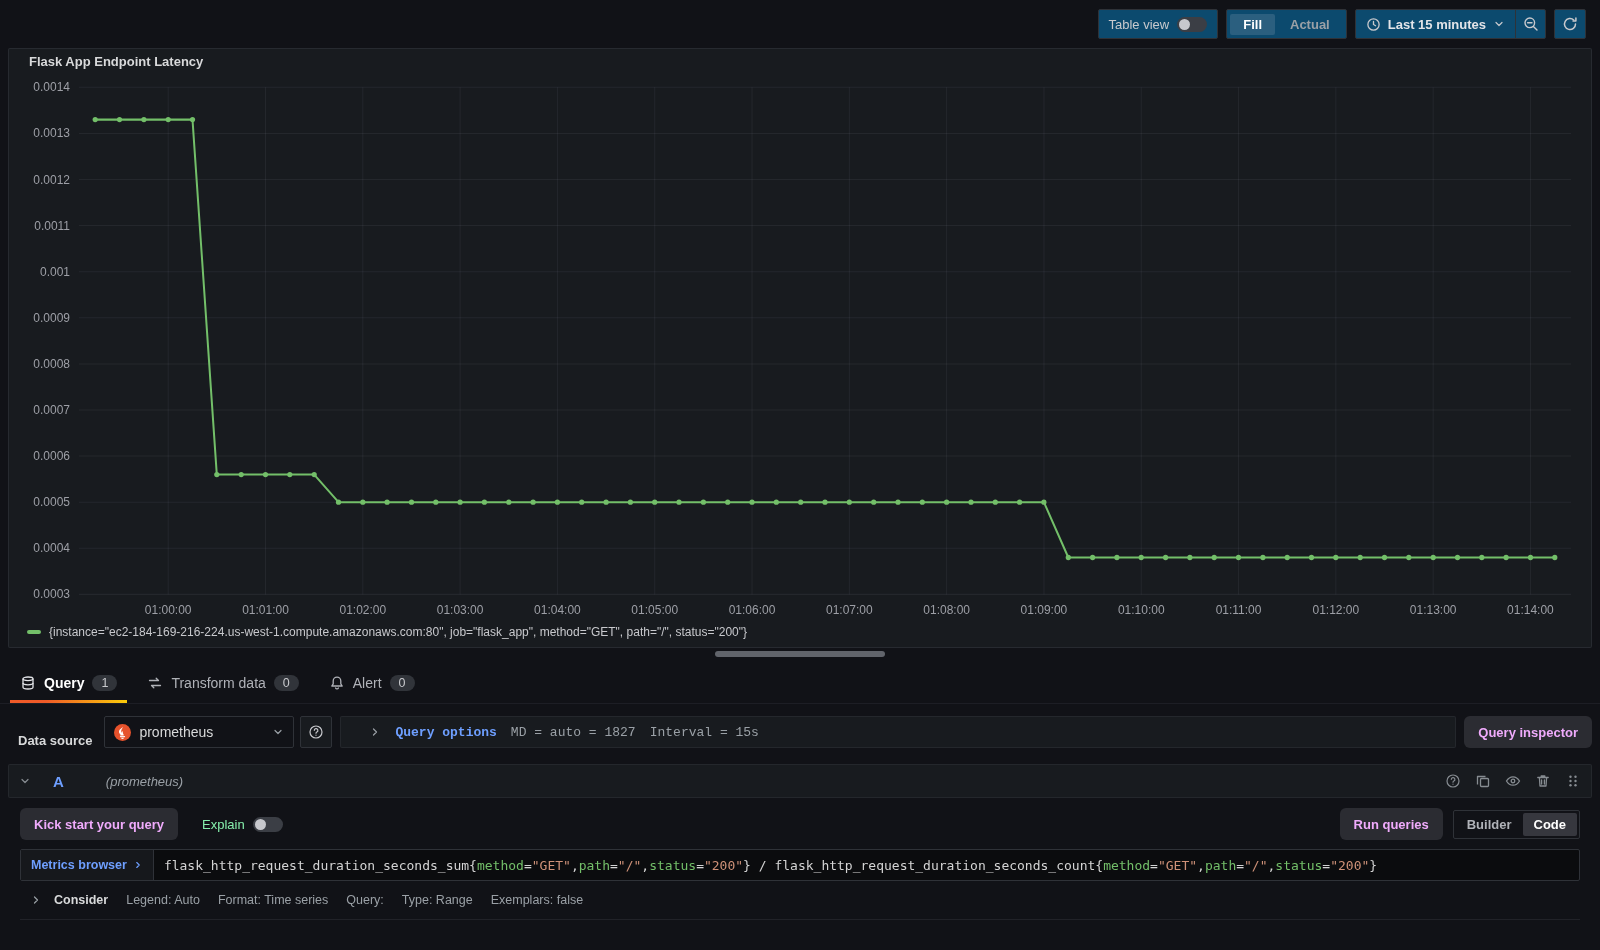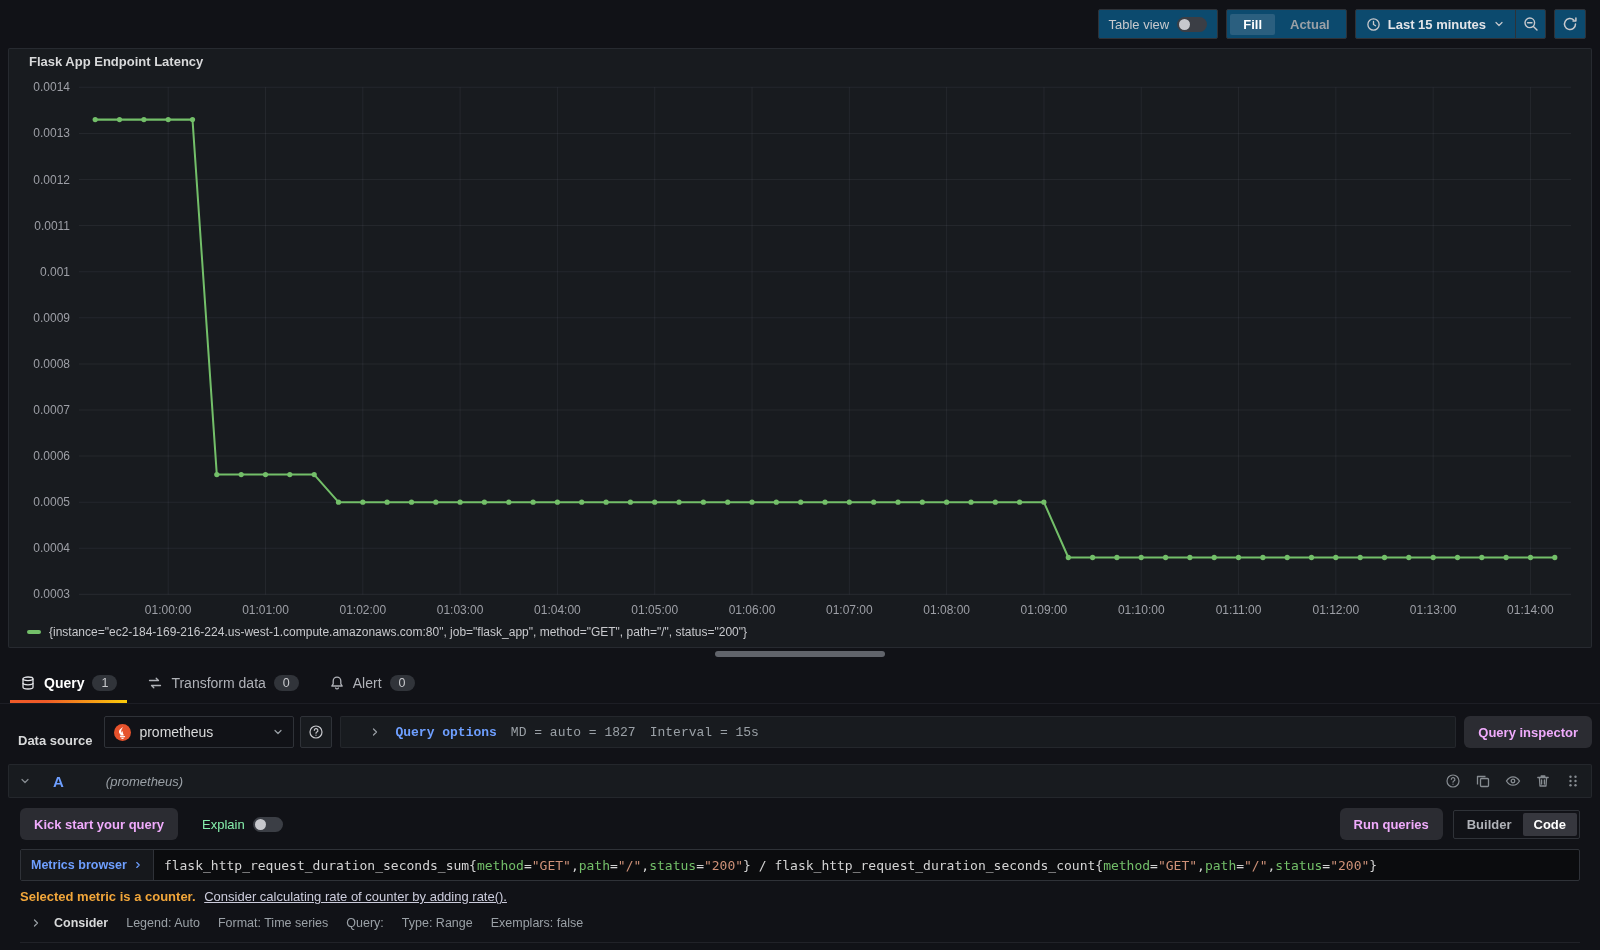--- a/index.html
+++ b/index.html
@@ -438,24 +438,20 @@
         <span class="tok-p">=</span>
         <span class="tok-s">"/"</span>
         <span class="tok-p">,</span>
         <span class="tok-l">status</span>
         <span class="tok-p">=</span>
         <span class="tok-s">"200"</span>
         <span class="tok-p">}</span>
       </div>
   </div>
 
-  <div class="warning-row">
-    <span class="warn-text">Selected metric is a counter.</span>
-    <span class="warn-link">Consider calculating rate of counter by adding rate().</span>
-  </div>
 
   <div class="options-row">
     <span class="icon">
       <svg width="12" height="12" viewBox="0 0 16 16" fill="none" stroke="#9aa0a6" stroke-width="1.6" stroke-linecap="round" stroke-linejoin="round">
           <path d="M6 4l4 4-4 4"></path>
         </svg>
     </span>
     <span class="options-title">Consider</span>
     <span>Legend: Auto</span>
     <span>Format: Time series</span>

